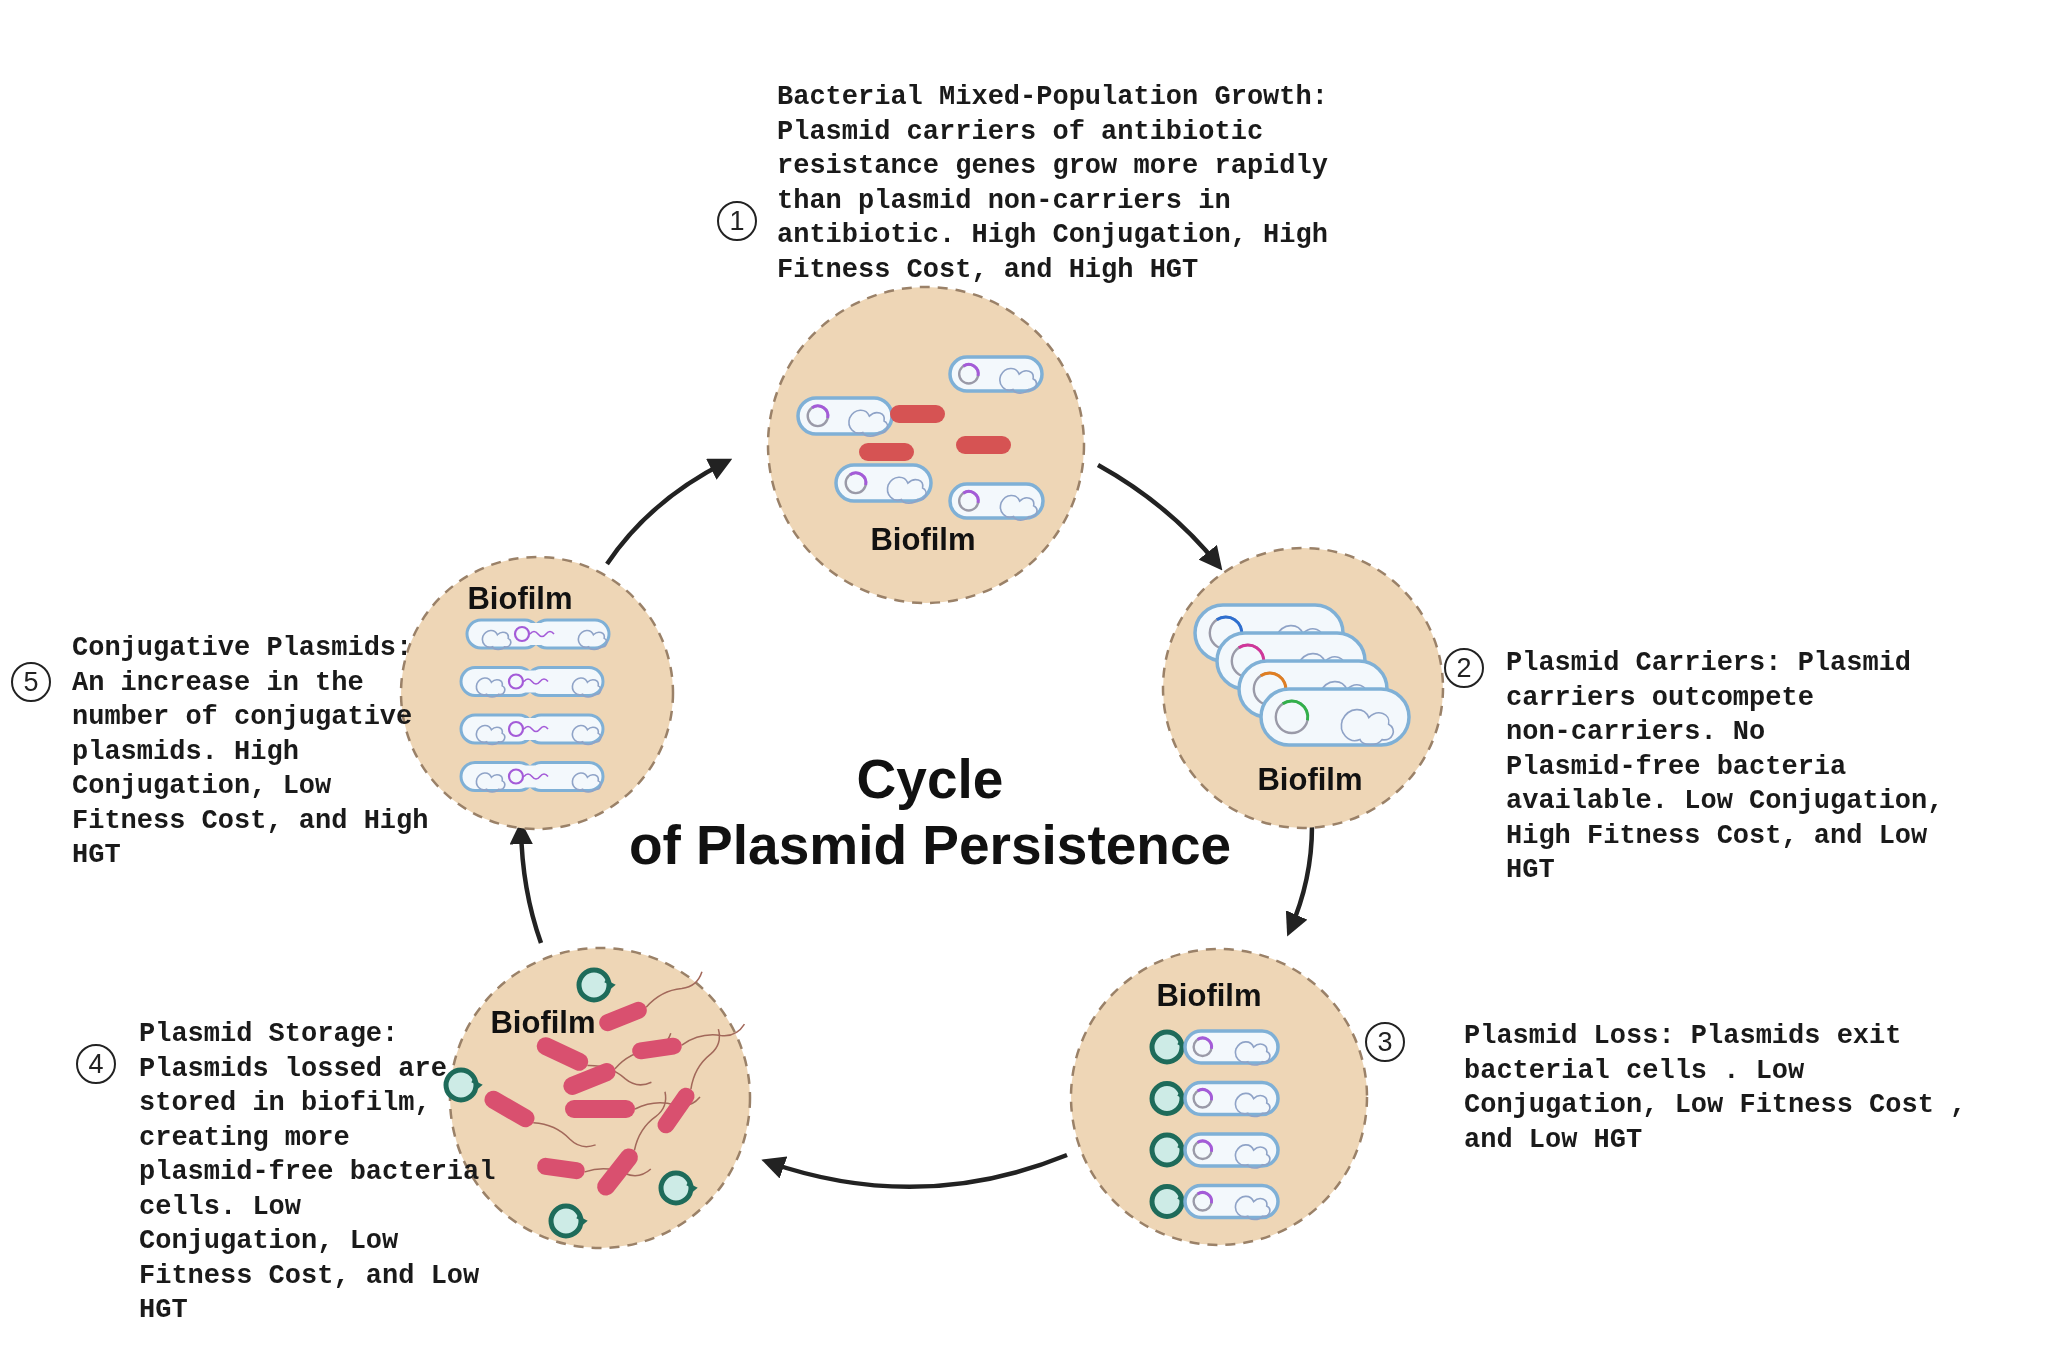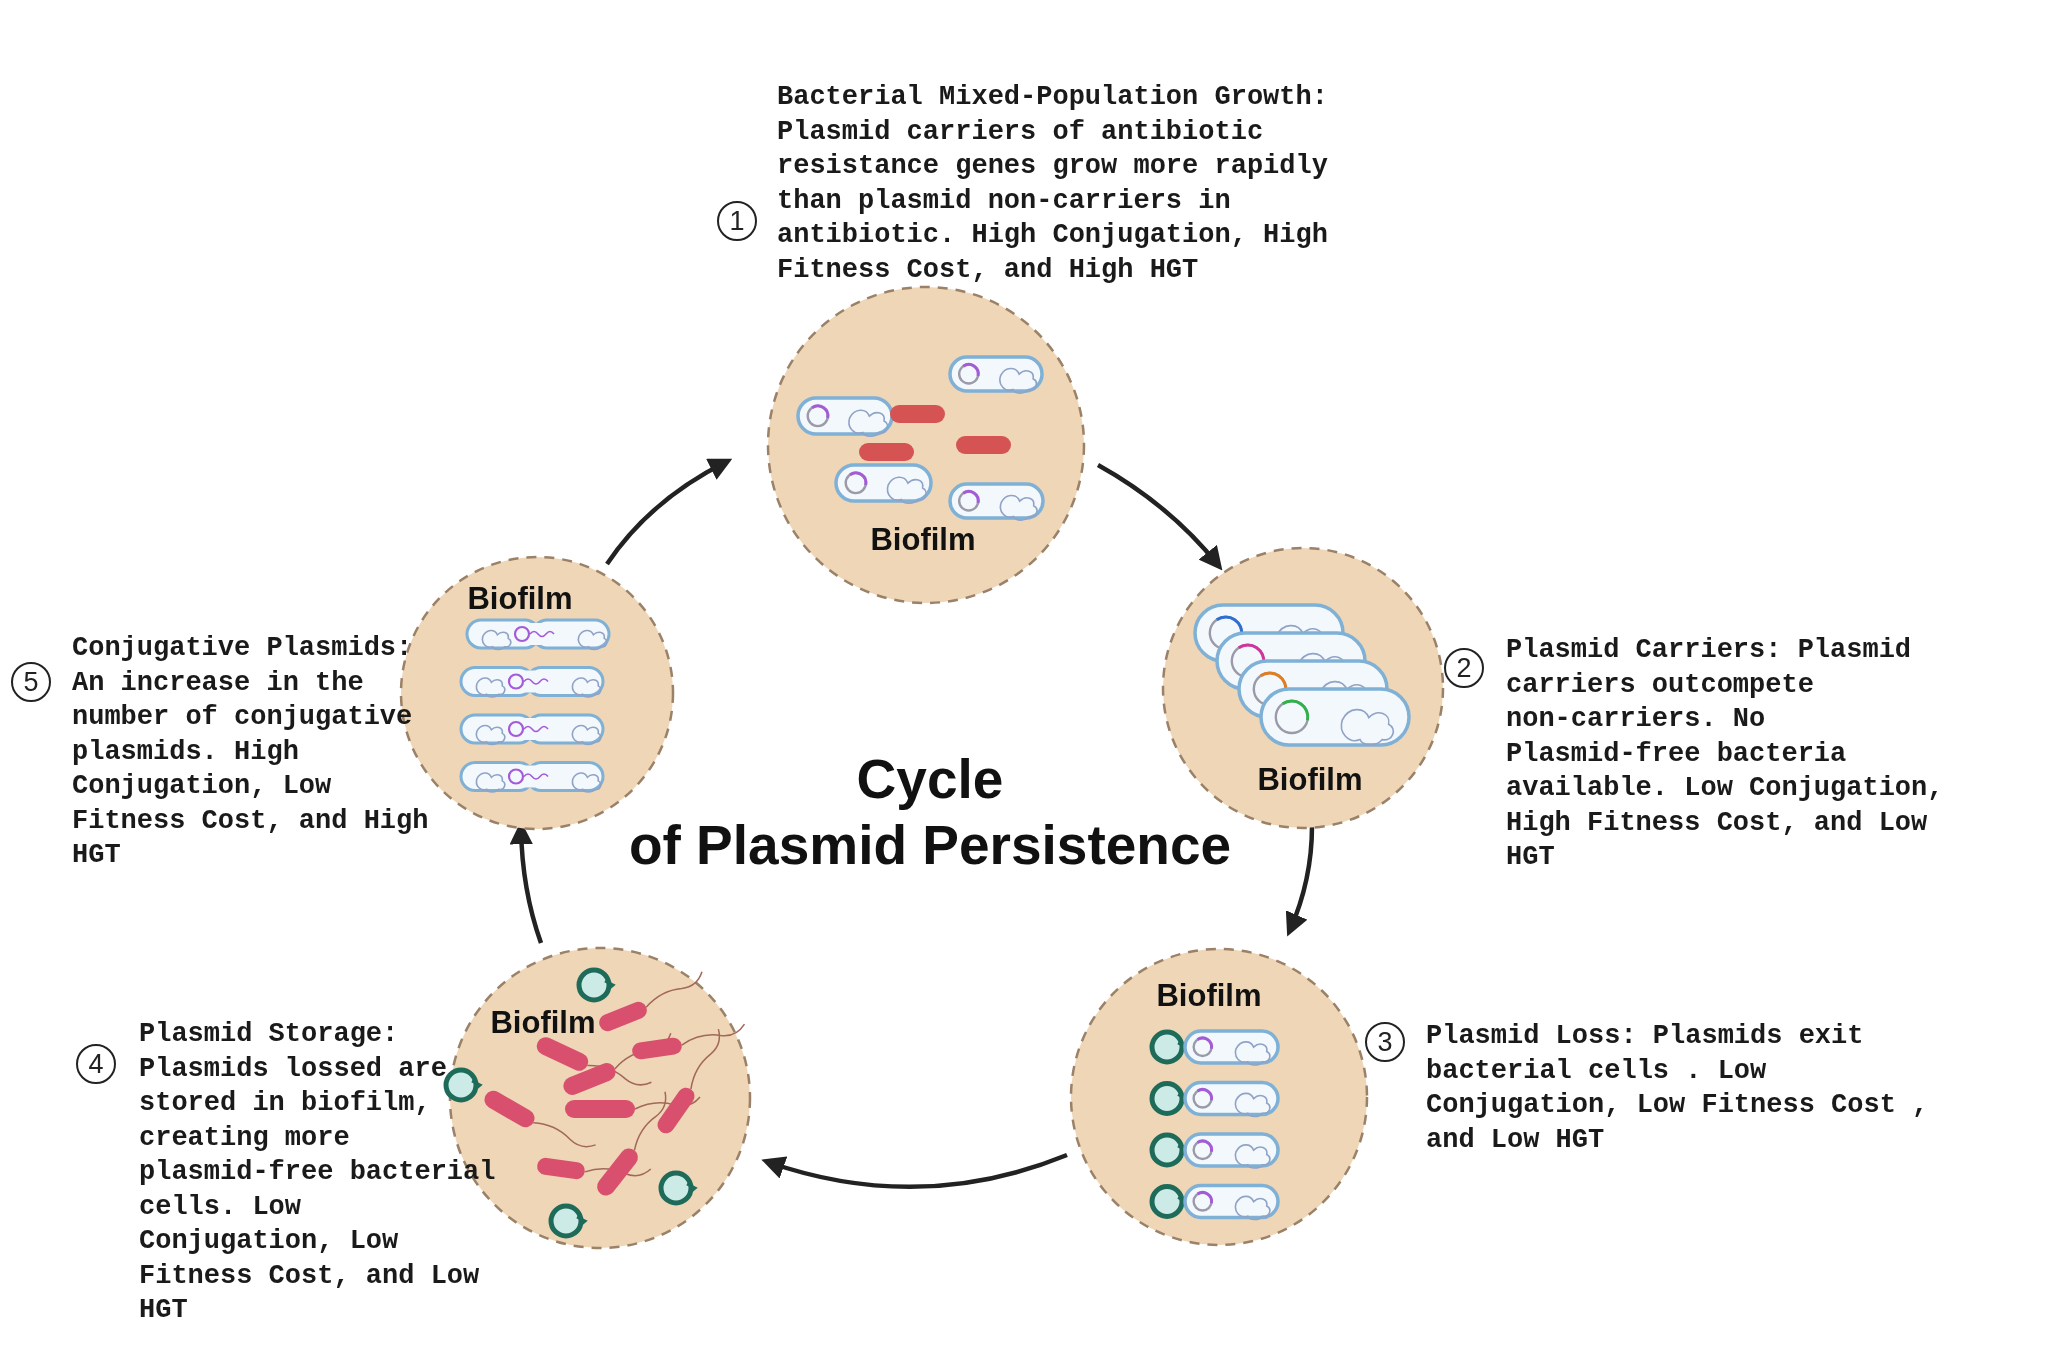--- a/index.html
+++ b/index.html
@@ -208,30 +208,30 @@
 
   <div class="step-num" style="left:717px;top:201px;">1</div>
   <div class="step-text" style="left:777px;top:80px;">Bacterial Mixed-Population Growth:
 Plasmid carriers of antibiotic
 resistance genes grow  more rapidly
 than plasmid non-carriers in
 antibiotic. High Conjugation, High
 Fitness Cost, and High HGT</div>
 
   <div class="step-num" style="left:1444px;top:648px;">2</div>
-  <div class="step-text" style="left:1506px;top:633px;">Plasmid Carriers: Plasmid
+  <div class="step-text" style="left:1506px;top:646px;">Plasmid Carriers: Plasmid
 carriers outcompete
 non-carriers.  No
 Plasmid-free bacteria
 available. Low Conjugation,
 High Fitness Cost, and Low
 HGT</div>
 
   <div class="step-num" style="left:1365px;top:1022px;">3</div>
-  <div class="step-text" style="left:1426px;top:1019px;">Plasmid Loss: Plasmids exit
+  <div class="step-text" style="left:1464px;top:1019px;">Plasmid Loss: Plasmids exit
 bacterial cells . Low
 Conjugation,  Low Fitness Cost ,
 and Low HGT</div>
 
   <div class="step-num" style="left:76px;top:1044px;">4</div>
   <div class="step-text" style="left:139px;top:1017px;">Plasmid Storage:
 Plasmids lossed are
 stored in biofilm,
 creating more
 plasmid-free bacterial

